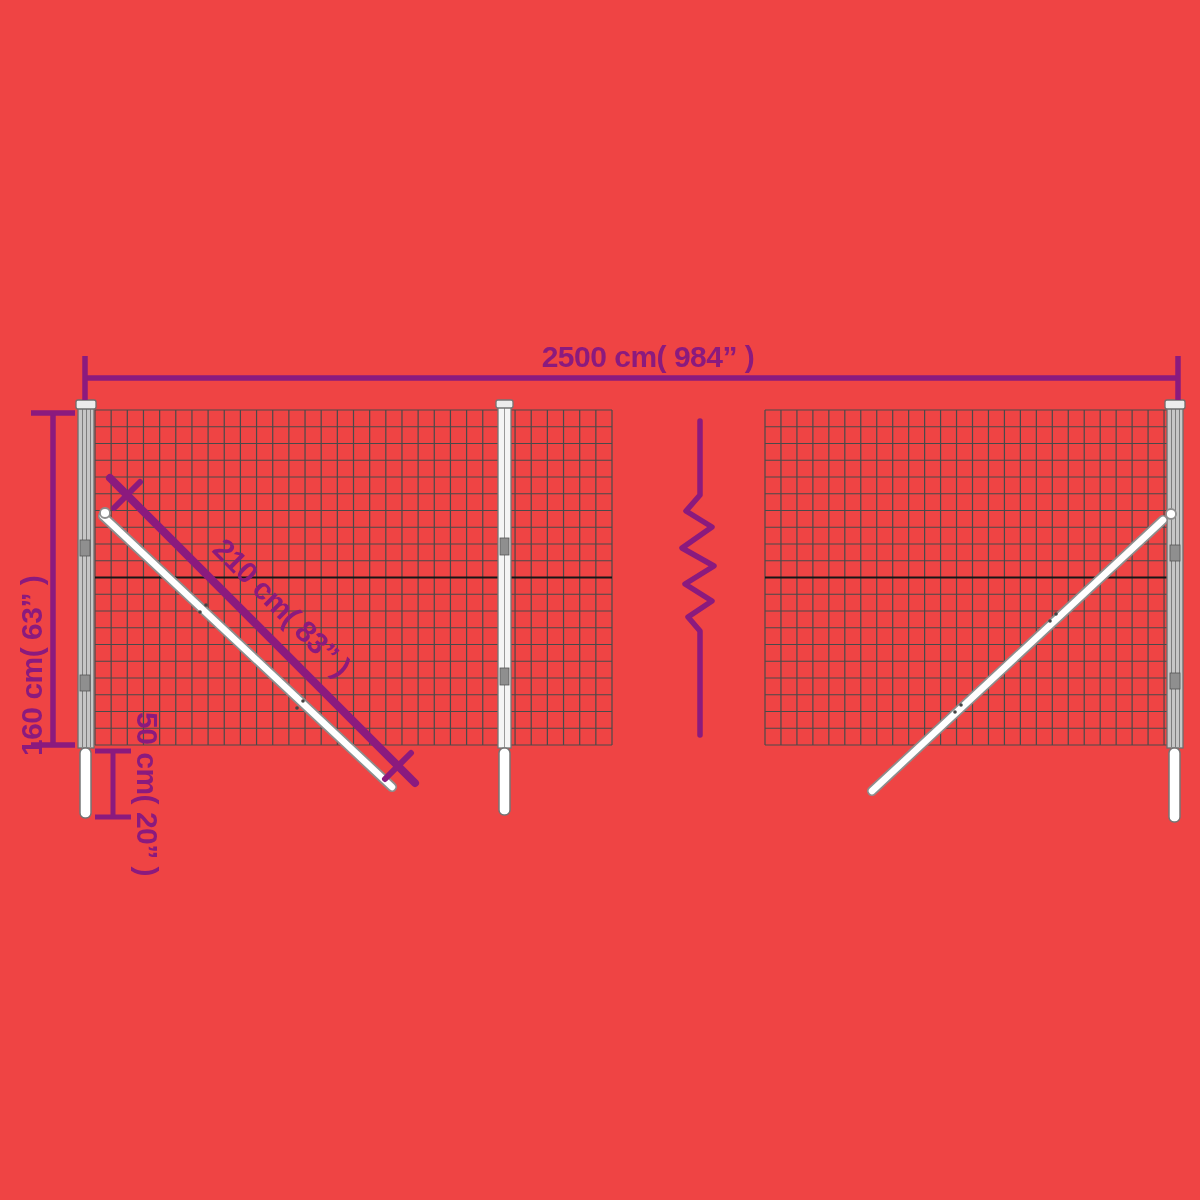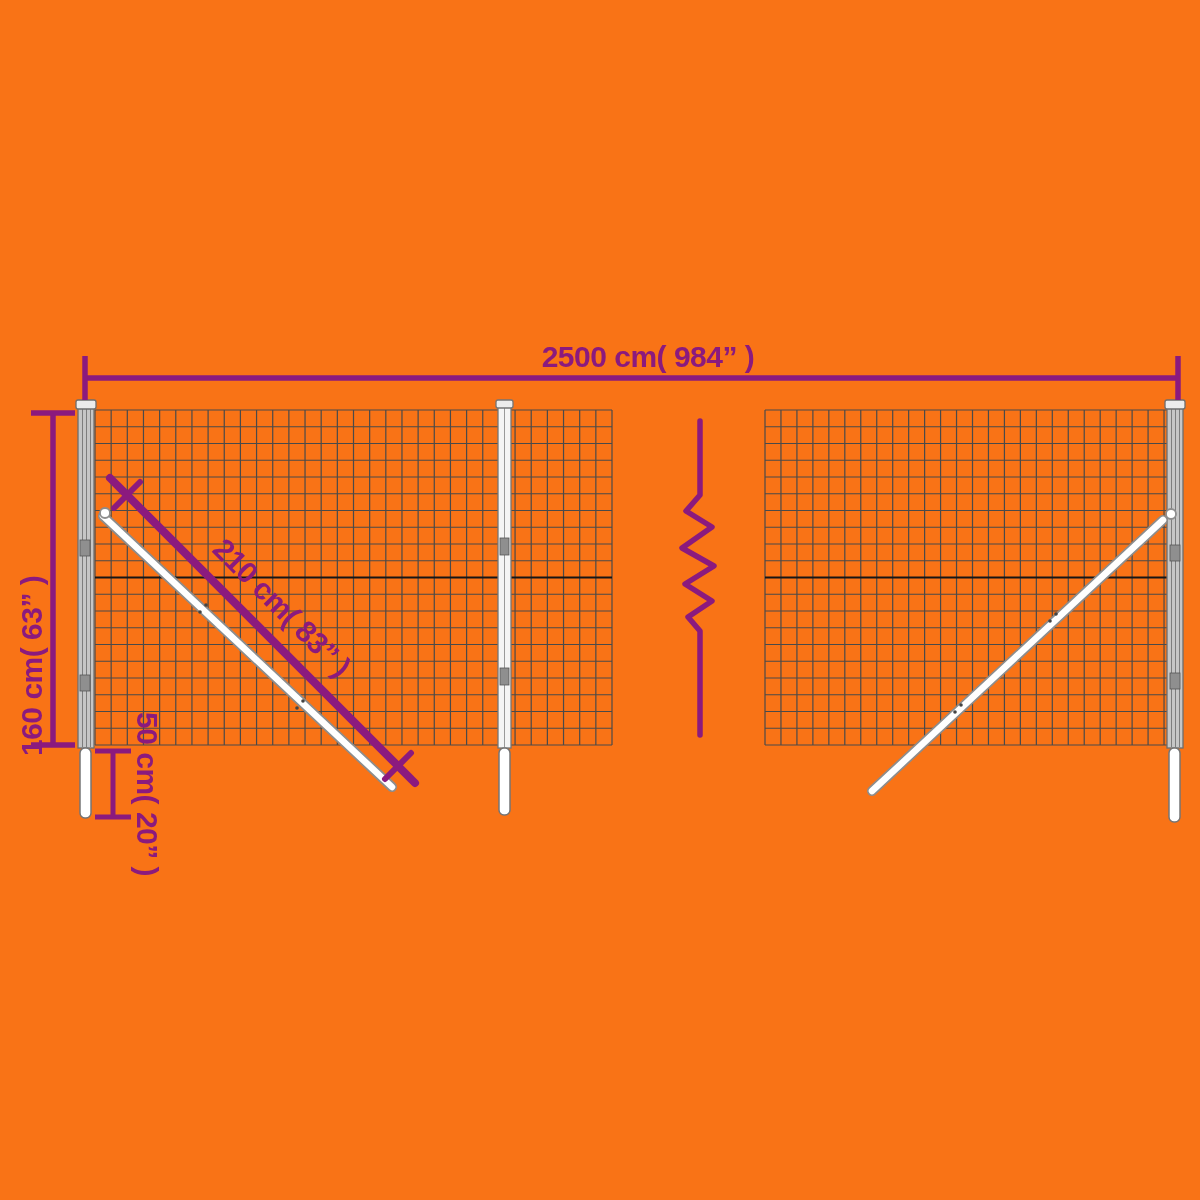--- a/index.html
+++ b/index.html
@@ -1,16 +1,16 @@
 <!DOCTYPE html>
 <html><head>
 <meta charset="utf-8">
 <style>
   html,body{margin:0;padding:0;background:#ffffff;}
-  .stage{width:1200px;height:1200px;position:relative;background:#f97316;overflow:hidden;
+  .stage{width:1200px;height:1200px;position:relative;background:#ef4444;overflow:hidden;
          font-family:"Liberation Sans", sans-serif;}
   svg{display:block;}
   .dim-text{font-family:"Liberation Sans", sans-serif;font-weight:bold;font-size:30px;letter-spacing:-0.5px;}
 </style>
 </head>
 <body>
 
 <div class="stage">
 <svg width="1200" height="1200" viewBox="0 0 1200 1200" xmlns="http://www.w3.org/2000/svg">
 

